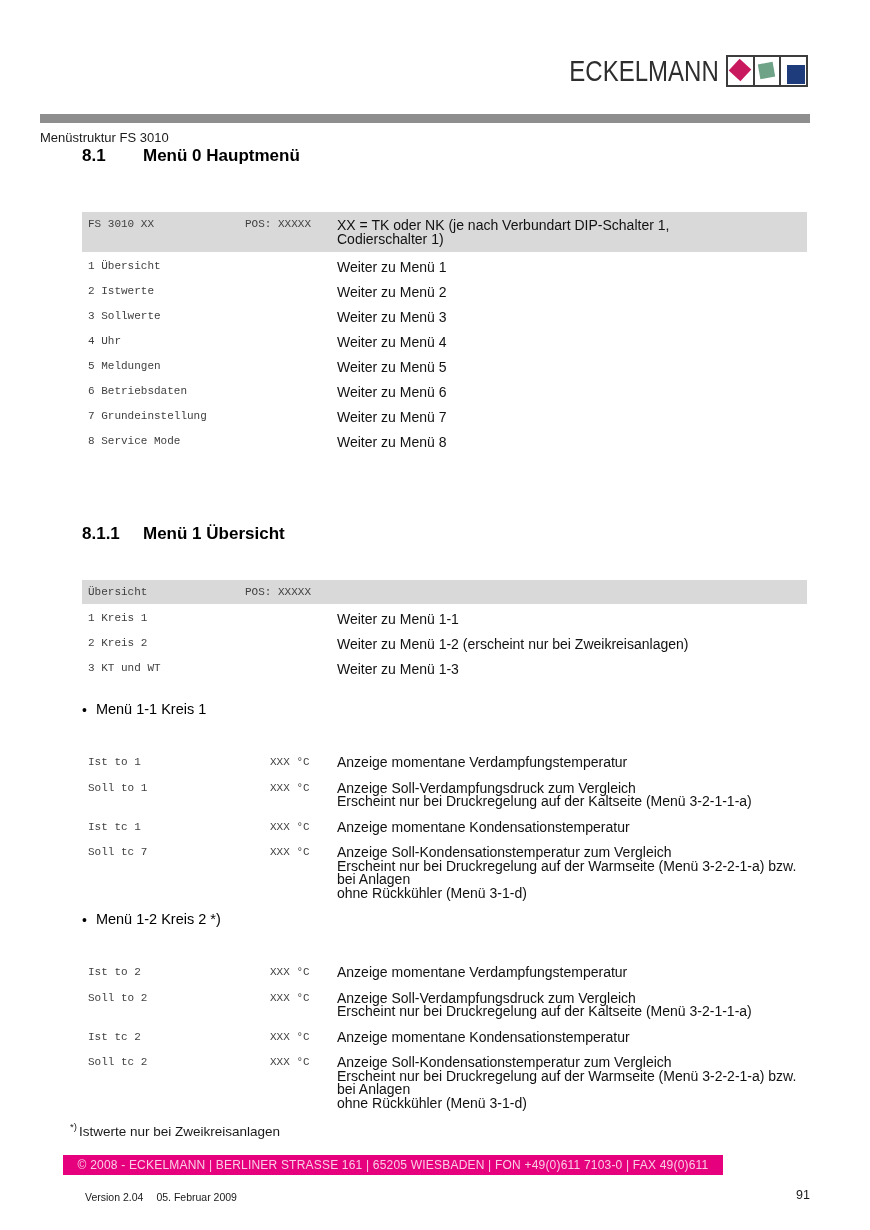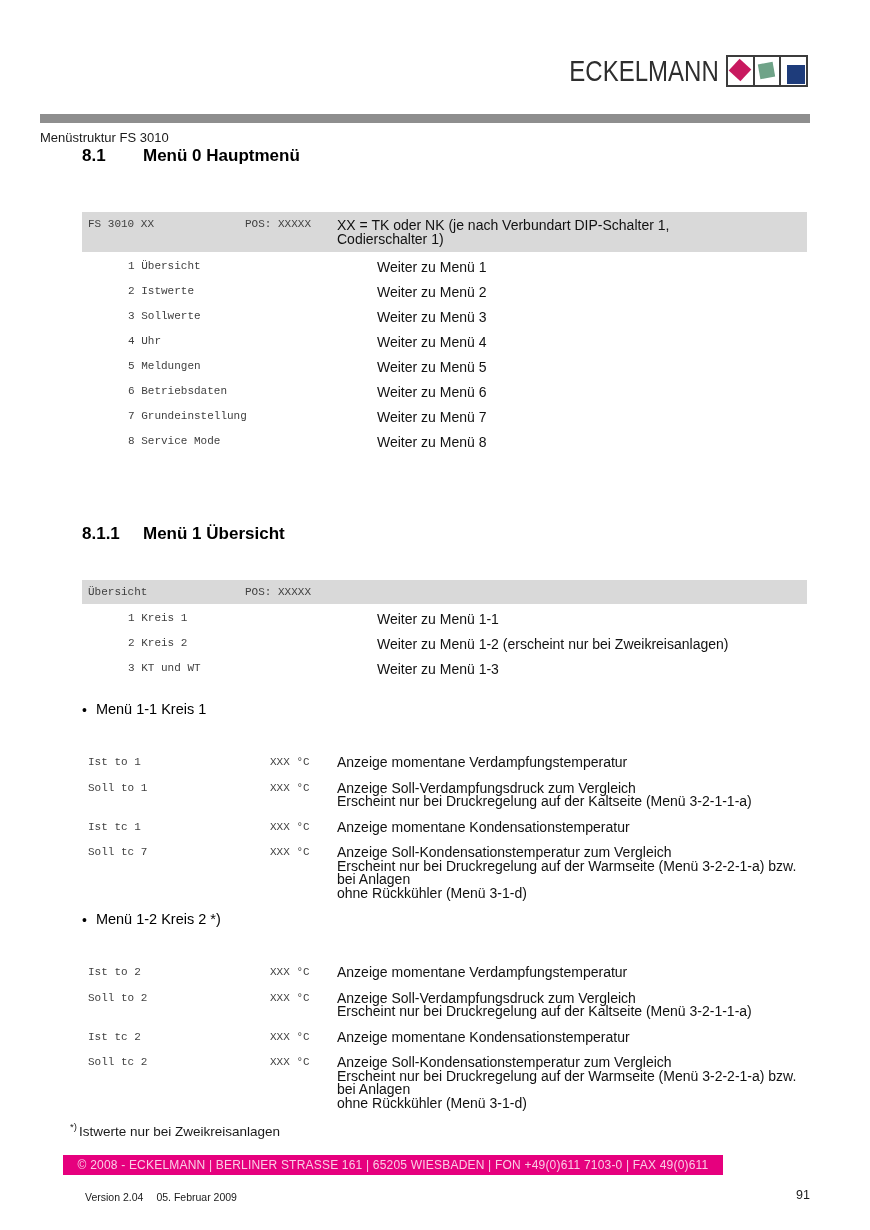--- a/index.html
+++ b/index.html
@@ -39,21 +39,21 @@
   .tbl-3 { top:748px; }
   .tbl-4 { top:958px; }
   .thead {
     background:#D9D9D9; padding:6px 4px 6px 6px;
     display:grid; grid-template-columns:157px 92px 1fr; align-items:start;
   }
   .mono { font-family:"Liberation Mono", monospace; font-size:11px; color:#3f3f3f; white-space:pre; }
   .desc { font-size:14px; line-height:14px; color:#111; white-space:pre-line; }
   .mrow {
     display:grid; grid-template-columns:249px 1fr; padding-left:6px;
-    height:25px; align-items:start;margin-left:40px;
+    height:25px; align-items:start;
   }
   .mrow-first { margin-top:8px; }
   .vrow {
     display:grid; grid-template-columns:182px 67px 1fr; padding-left:6px;
     margin-bottom:12px; align-items:start;
   }
   .vrow .desc { line-height:13.5px; }
   .vrow-first { margin-top:8px; }
 
   

